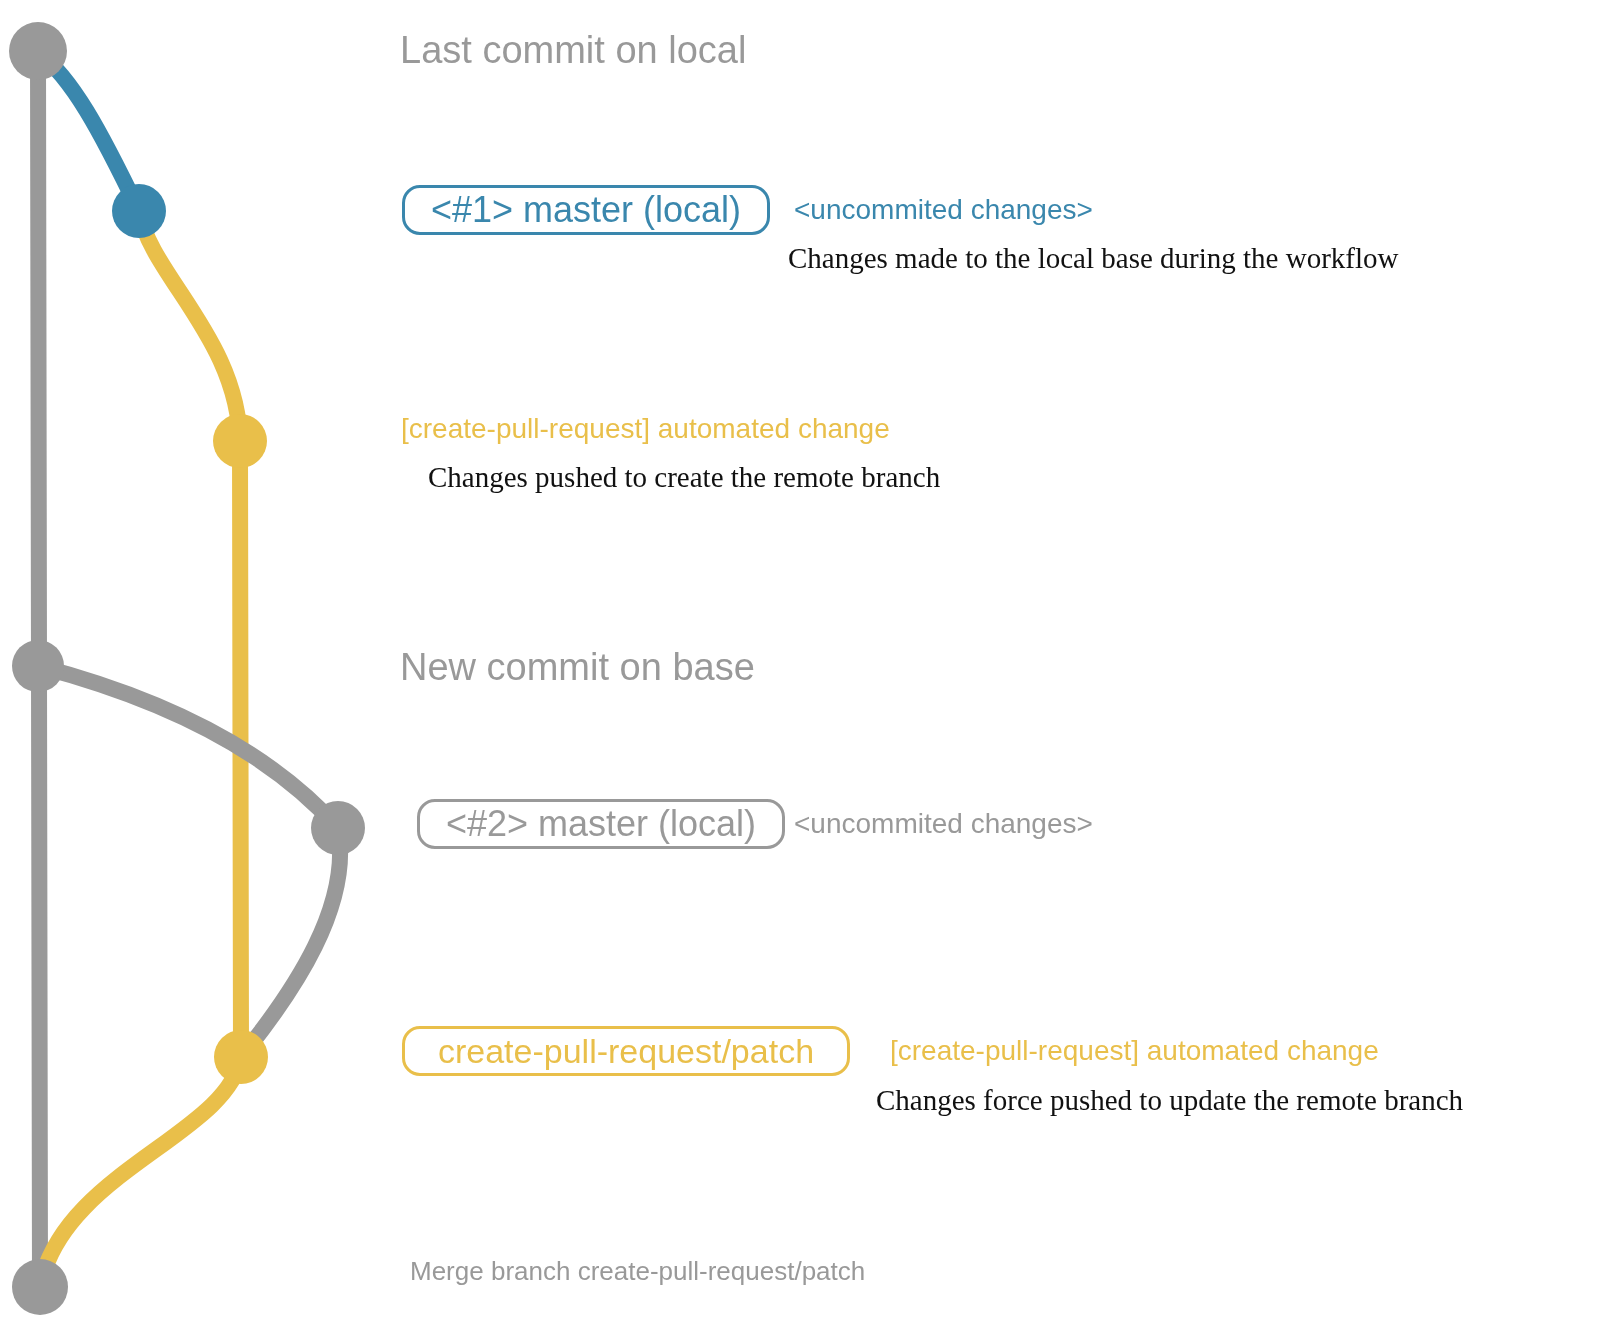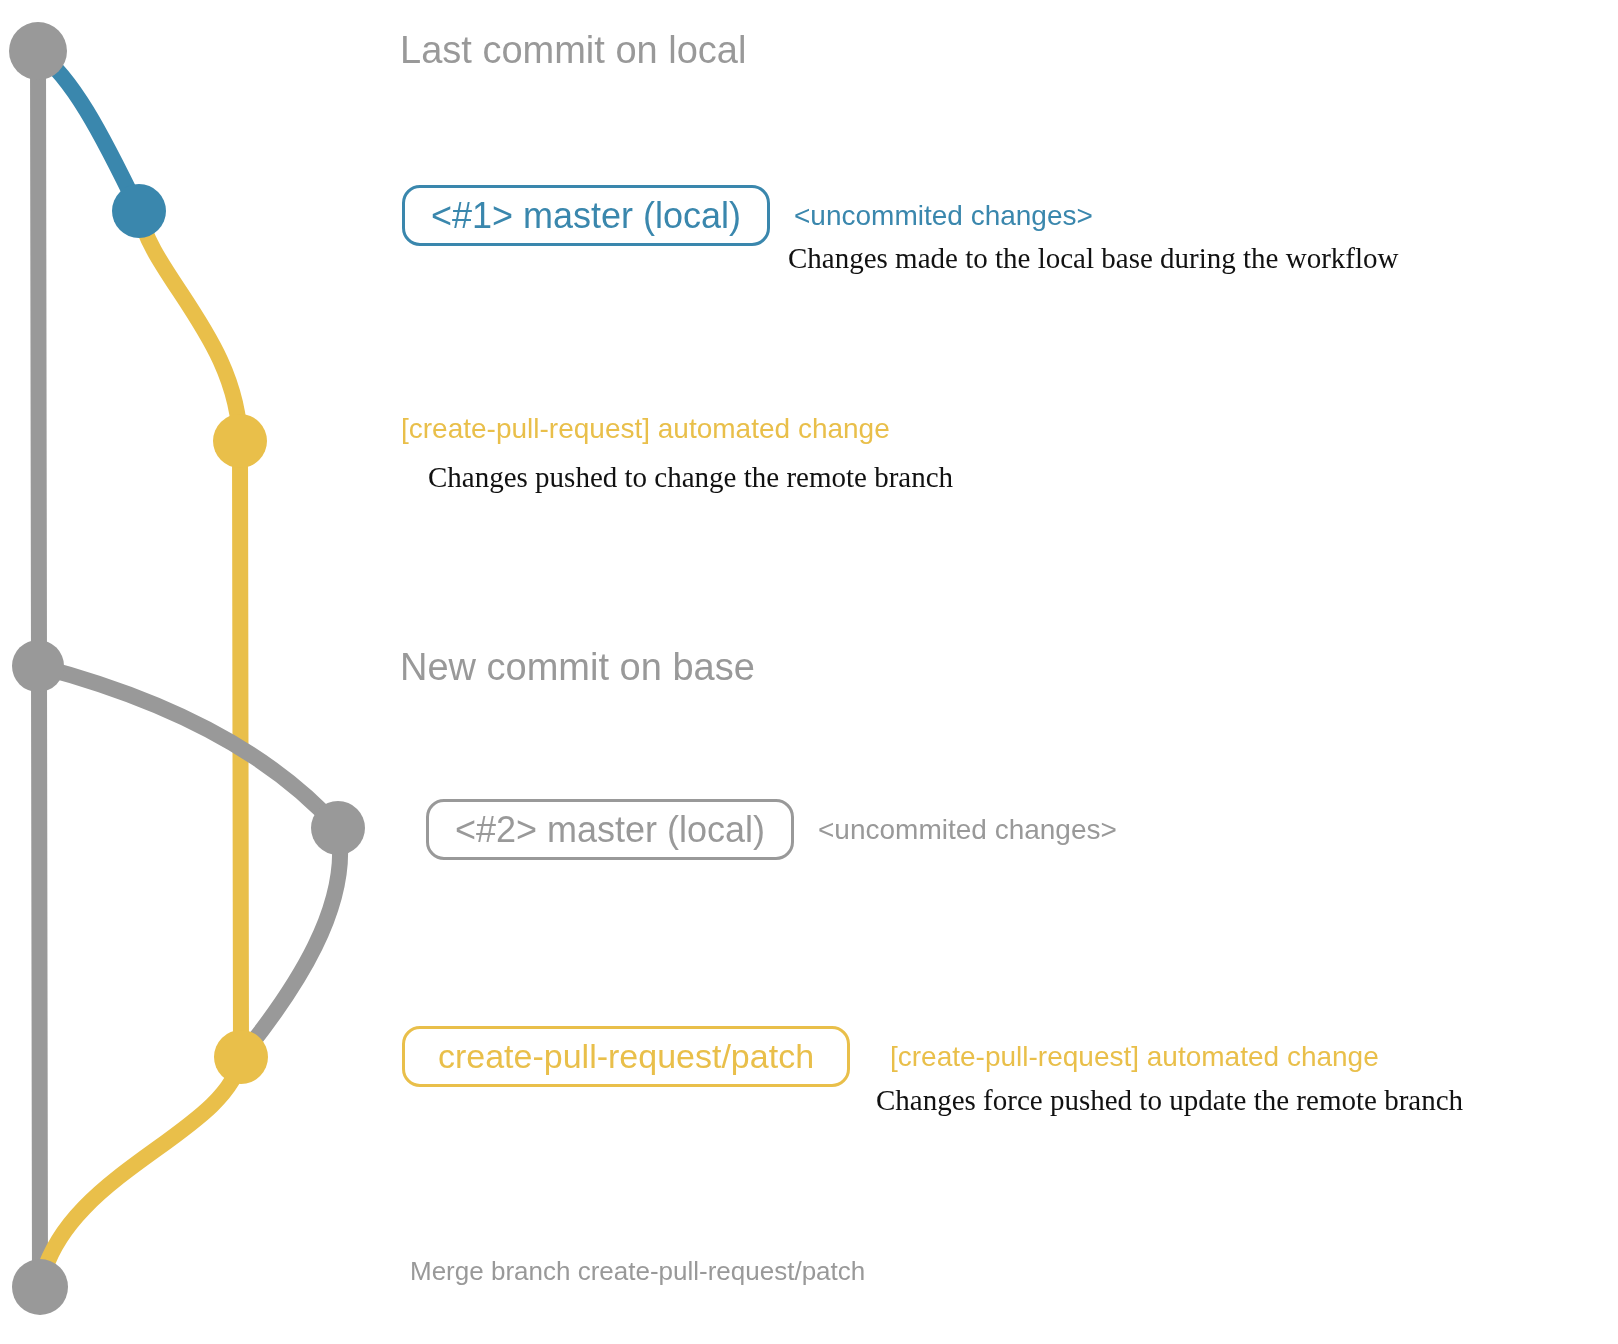--- a/index.html
+++ b/index.html
@@ -17,21 +17,21 @@
   .fill-gray{fill:var(--gray);}
   .fill-blue{fill:var(--blue);}
   .fill-yellow{fill:var(--yellow);}
   .edge{fill:none;stroke-width:16;stroke-linecap:round;}
 
   .abs{position:absolute;white-space:nowrap;}
   .big-label{font-size:38px;color:var(--gray);}
   .row{display:flex;align-items:center;}
   .badge{
     display:inline-flex;align-items:center;justify-content:center;
-    height:61px;border-radius:18px;border:3px solid;
+    height:50px;border-radius:18px;border:3px solid;
     box-sizing:border-box;padding:18px 18px;
   }
   .badge.b-blue{border-color:var(--blue);color:var(--blue);}
   .badge.b-gray{border-color:var(--gray);color:var(--gray);}
   .badge.b-yellow{border-color:var(--yellow);color:var(--yellow);}
   .badge-text{font-size:36px;}
   .badge-text-sm{font-size:34px;}
   .msg{font-size:28px;}
   .msg-lg{font-size:26px;margin-left:8px;}
   .c-blue{color:var(--blue);}
@@ -76,25 +76,25 @@
 
   <div class="abs row" style="left:402px;top:185px;gap:24px">
     <span class="badge b-blue" style="width:368px">
       <span class="badge-text">&lt;#1&gt; master (local)</span>
     </span>
     <span class="msg c-blue">&lt;uncommited changes&gt;</span>
   </div>
   <div class="abs note" style="left:788px;top:242px">Changes made to the local base during the workflow</div>
 
   <div class="abs msg c-yellow" style="left:401px;top:413px">[create-pull-request] automated change</div>
-  <div class="abs note" style="left:428px;top:461px">Changes pushed to change the remote branch</div>
+  <div class="abs note" style="left:428px;top:461px">Changes pushed to create the remote branch</div>
 
   <div class="abs big-label" style="left:400px;top:646px">New commit on base</div>
 
-  <div class="abs row" style="left:426px;top:799px;gap:24px">
+  <div class="abs row" style="left:417px;top:799px;gap:9px">
     <span class="badge b-gray" style="width:368px">
       <span class="badge-text">&lt;#2&gt; master (local)</span>
     </span>
     <span class="msg c-gray">&lt;uncommited changes&gt;</span>
   </div>
 
   <div class="abs row" style="left:402px;top:1026px;gap:40px">
     <span class="badge b-yellow" style="width:448px">
       <span class="badge-text-sm">create-pull-request/patch</span>
     </span>

